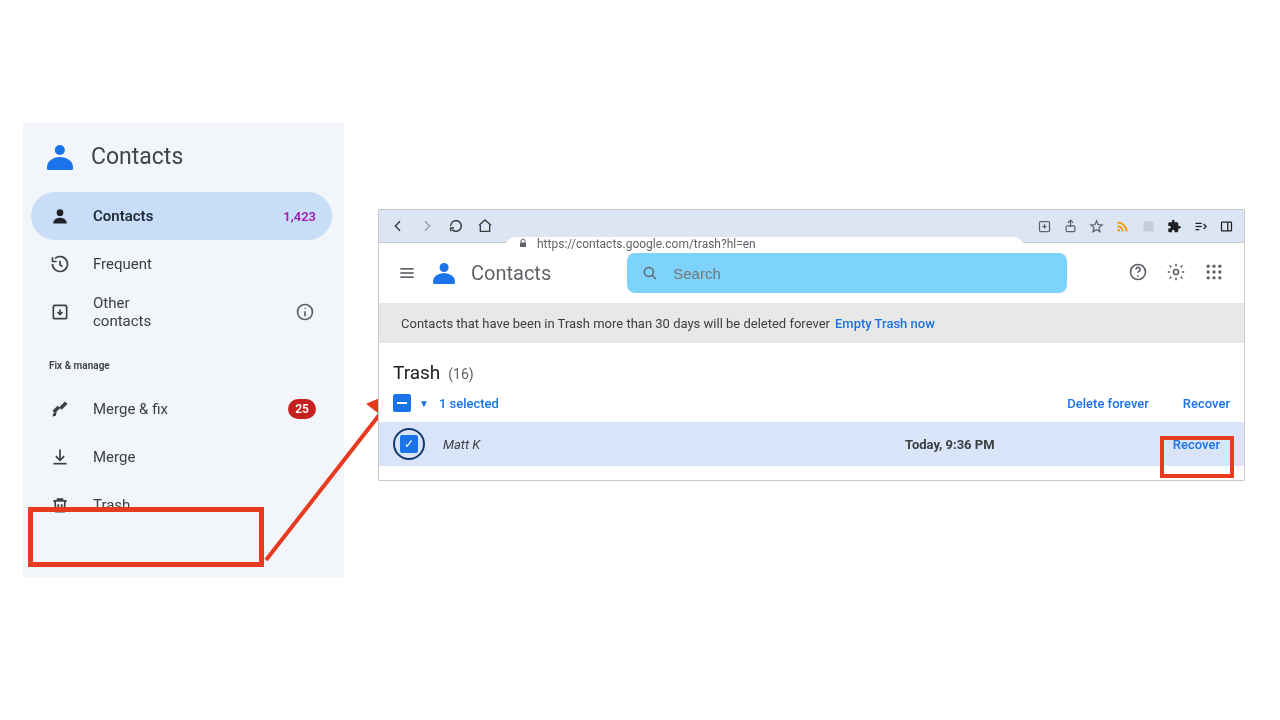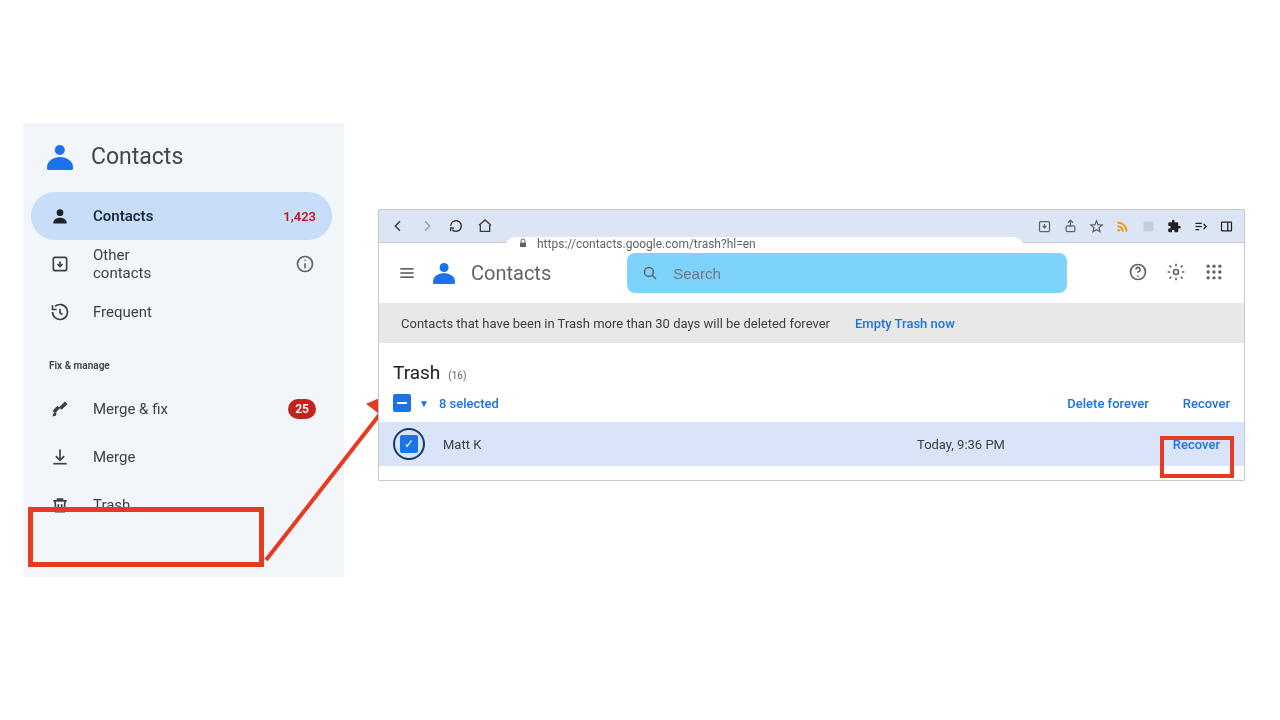--- a/index.html
+++ b/index.html
@@ -18,21 +18,21 @@
   .person-icon .head{position:absolute;left:50%;top:6%;width:40%;aspect-ratio:1;border-radius:50%;transform:translateX(-50%);background:#1a73e8;}
   .person-icon .body{position:absolute;left:50%;bottom:0;width:100%;height:48%;transform:translateX(-50%);background:#1a73e8;border-radius:60% 60% 10% 10% / 100% 100% 10% 10%;}
   .brand-title{font-size:23px;color:#40464b;font-weight:400;letter-spacing:0;}
   .navlist{display:flex;flex-direction:column;gap:0;padding-right:12px;padding-left:8px;}
   .navitem{
     display:flex;align-items:center;height:48px;border-radius:24px;
     padding:0 16px 0 18px;gap:22px;color:#3c4043;font-size:15px;cursor:pointer;
   }
   .navitem.active{background:#c7ddf8;color:#1f2a37;font-weight:600;}
   .navitem .lbl{flex:1;}
-  .navitem .count{font-size:13px;font-weight:600;color:#b91c1c;}
+  .navitem .count{font-size:13px;font-weight:600;color:#a21caf;}
   .navitem .flex-spacer{flex:1;}
   .section-title{font-size:10px;font-weight:600;color:#3c4043;padding:24px 26px 14px 26px;}
   .badge{
     background:#c5221f;color:#fff;border-radius:12px;min-width:28px;height:20px;
     display:flex;align-items:center;justify-content:center;font-size:12px;font-weight:600;padding:0 6px;
   }
   .icon20{width:22px;height:22px;display:flex;align-items:center;justify-content:center;flex:0 0 22px;}
   svg{display:block;}
 
   
@@ -66,28 +66,28 @@
   .app-title{font-size:20px;color:#5f6368;}
   .search-box{
     flex:0 0 440px;height:40px;background:#7dd3fc;border-radius:8px;display:flex;align-items:center;
     padding:0 14px;gap:12px;color:#5f6368;margin-left:60px;
   }
   .search-box input{border:none;background:transparent;outline:none;font-size:15px;color:#3c4043;flex:1;}
   .hdr-spacer{flex:1;}
   .hdr-ico{width:22px;height:22px;color:#5f6368;cursor:pointer;}
 
   .notice-bar{
-    height:40px;background:#e8e8e6;display:flex;align-items:center;padding:0 22px;gap:25px;
+    height:40px;background:#e8e8e6;display:flex;align-items:center;padding:0 22px;gap:5px;
     font-size:13px;color:#3c4043;text-align:right;
   }
   .notice-bar a{color:#1a73e8;text-decoration:none;font-weight:500;cursor:pointer;}
 
   .page-title-row{display:flex;align-items:baseline;gap:8px;padding:18px 14px 6px 14px;}
   .page-title{font-size:19px;color:#202124;}
-  .page-sub{font-size:10px;color:#5f6368;}
+  .page-sub{font-size:14px;color:#5f6368;}
 
   .selection-row{
     display:flex;align-items:center;padding:4px 14px 10px 14px;gap:10px;font-size:13px;
   }
   .sel-checkbox{
     width:18px;height:18px;background:#1a73e8;border-radius:2px;display:flex;align-items:center;justify-content:center;
   }
   .sel-dash{width:10px;height:2px;background:#fff;}
   .sel-caret{color:#1a73e8;font-size:10px;margin-left:-2px;}
   .sel-text{color:#1a73e8;font-weight:500;}
@@ -97,22 +97,22 @@
   .contact-row{
     height:44px;background:#d9e4f8;display:flex;align-items:center;padding:0 14px;gap:18px;
     font-size:13px;color:#3c4043;
   }
   .row-check-outer{
     width:32px;height:32px;border:2px solid #113a6f;border-radius:50%;display:flex;align-items:center;justify-content:center;
   }
   .row-check-inner{
     width:18px;height:18px;background:#1a73e8;border-radius:2px;display:flex;align-items:center;justify-content:center;color:#fff;font-size:12px;
   }
-  .row-name{flex:0 0 420px;}
-  .row-date{flex:1;text-align:left;margin-left:36px;}
+  .row-name{flex:0 0 420px;font-style:italic;}
+  .row-date{flex:1;text-align:left;margin-left:24px;font-weight:bold;}
   .row-recover{color:#1a73e8;font-weight:500;padding:6px 10px;cursor:pointer;}
 </style>
 </head>
 <body>
 
 <div class="canvas">
 
   <div class="sidebar">
     <div class="brand">
       <div class="logo">
@@ -132,45 +132,45 @@
               <path d="M4 20c0-3.3 3.6-6 8-6s8 2.7 8 6v1H4z"></path>
             </svg>
         </span>
         <span class="lbl">Contacts</span>
         <span class="count">1,423</span>
       </div>
 
       <div class="navitem">
         <span class="icon20">
           <svg viewBox="0 0 24 24" width="20" height="20" fill="none" stroke="#3c4043" stroke-width="2">
+              <path d="M3 12a9 9 0 1 0 3-6.7"></path>
+              <path d="M3 4v5h5"></path>
+              <path d="M12 8v5l3 2"></path>
+            </svg>
+        </span>
+        <span class="lbl">Frequent</span>
+      </div>
+
+      <div class="navitem">
+        <span class="icon20">
+          <svg viewBox="0 0 24 24" width="20" height="20" fill="none" stroke="#3c4043" stroke-width="2">
               <rect x="4" y="4" width="16" height="16" rx="2"></rect>
               <path d="M12 9v6"></path>
               <path d="M9 12l3 3 3-3"></path>
             </svg>
         </span>
         <span class="lbl">Other contacts</span>
         <span class="flex-spacer"></span>
         <span class="icon20">
           <svg viewBox="0 0 24 24" width="20" height="20" fill="none" stroke="#5f6368" stroke-width="2">
               <circle cx="12" cy="12" r="9"></circle>
               <line x1="12" y1="11" x2="12" y2="17"></line>
               <circle cx="12" cy="7.5" r="1" fill="#5f6368" stroke="none"></circle>
             </svg>
         </span>
-      </div>
-
-      <div class="navitem">
-        <span class="icon20">
-          <svg viewBox="0 0 24 24" width="20" height="20" fill="none" stroke="#3c4043" stroke-width="2">
-              <path d="M3 12a9 9 0 1 0 3-6.7"></path>
-              <path d="M3 4v5h5"></path>
-              <path d="M12 8v5l3 2"></path>
-            </svg>
-        </span>
-        <span class="lbl">Frequent</span>
       </div>
     </div>
 
     <div class="section-title">Fix &amp; manage</div>
 
     <div class="navlist">
       <div class="navitem">
         <span class="icon20">
           <svg viewBox="0 0 24 24" width="20" height="20" fill="#3c4043">
               <path d="M21 6l-3-3-7 7-2-2-6 6 3 3 6-6 2 2 7-7z"></path>
@@ -361,21 +361,21 @@
     <div class="page-title-row">
       <span class="page-title">Trash</span>
       <span class="page-sub">(16)</span>
     </div>
 
     <div class="selection-row">
       <span class="sel-checkbox">
           <span class="sel-dash"></span>
         </span>
       <span class="sel-caret">▼</span>
-      <span class="sel-text">8 selected</span>
+      <span class="sel-text">1 selected</span>
       <span class="sel-spacer"></span>
       <span class="sel-action">Delete forever</span>
       <span class="sel-action">Recover</span>
     </div>
 
     <div class="contact-row">
       <span class="row-check-outer">
         <span class="row-check-inner">✓</span>
       </span>
       <span class="row-name">Matt K</span>

